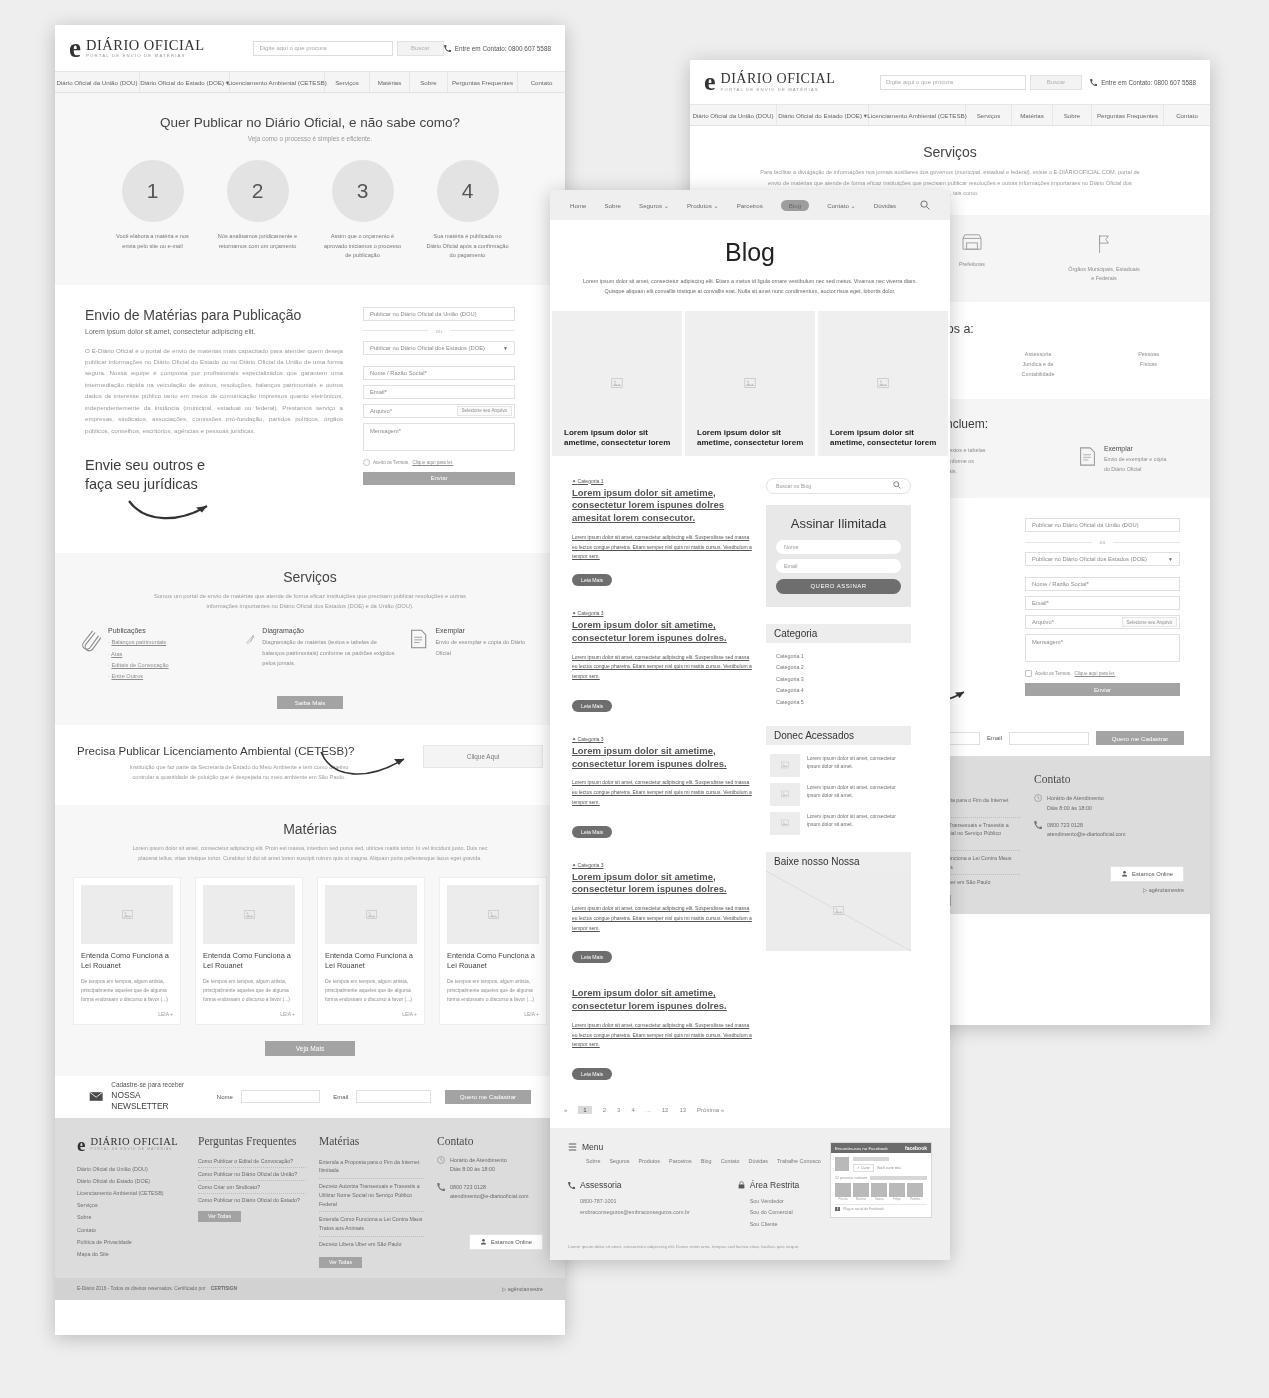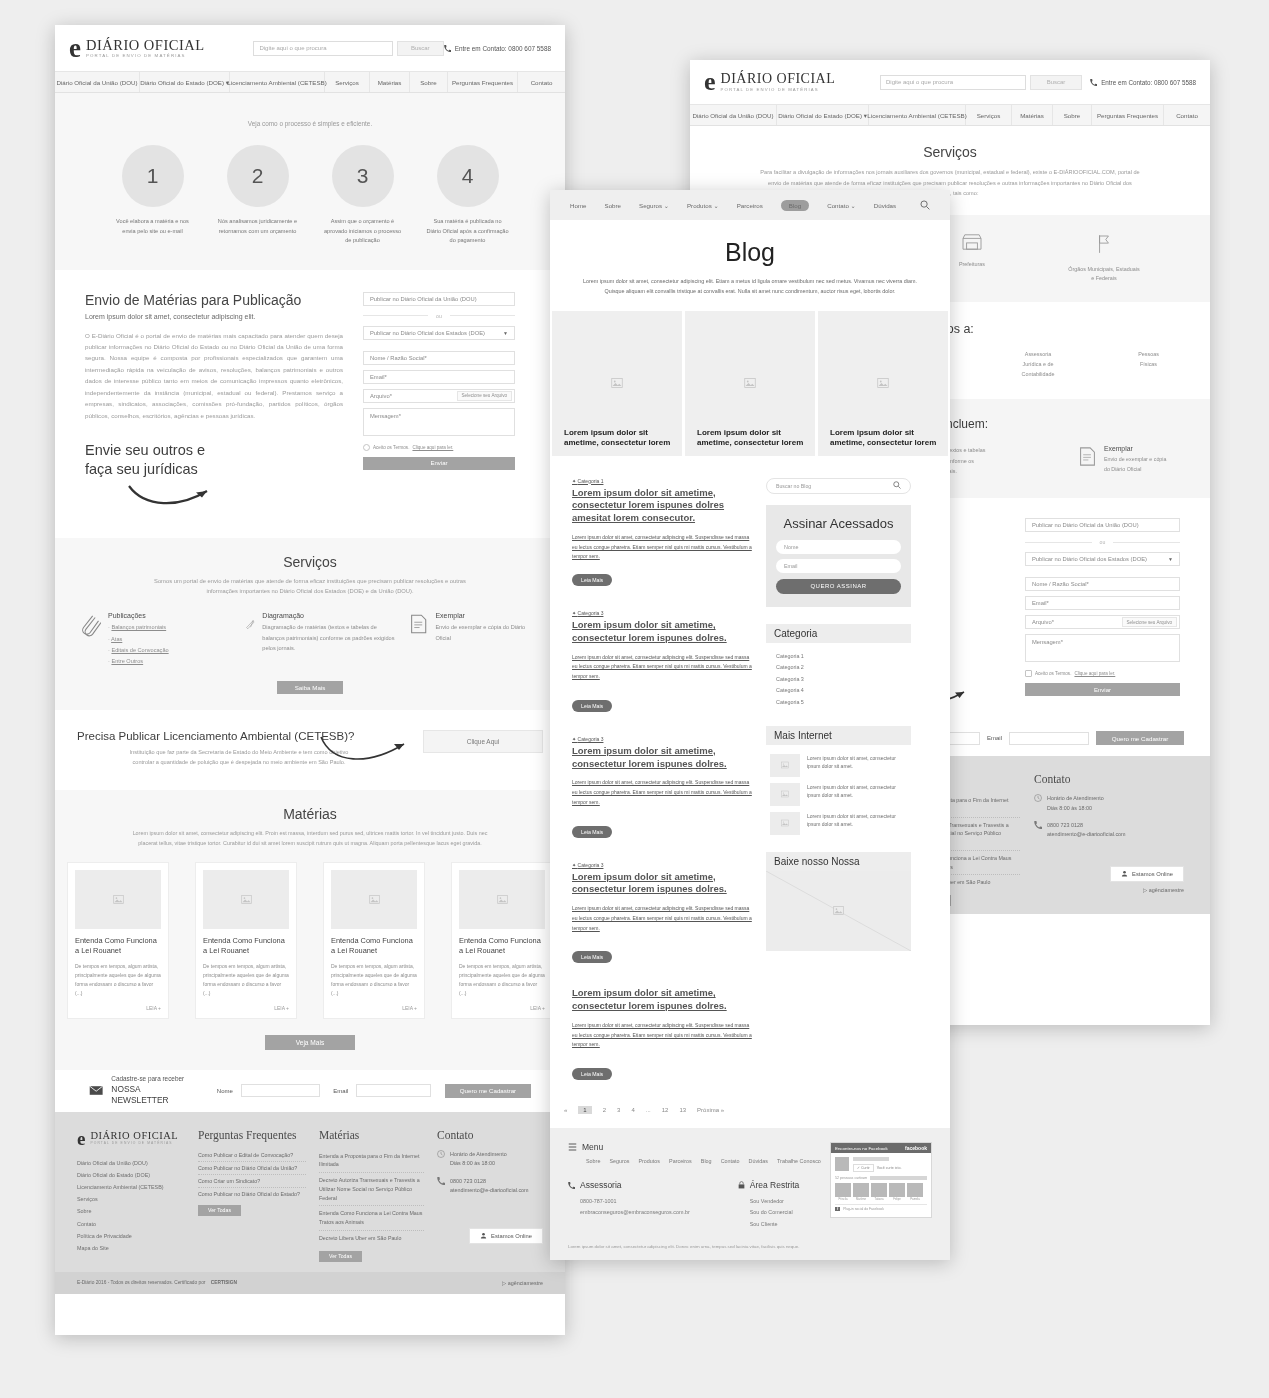--- a/index.html
+++ b/index.html
@@ -112,20 +112,21 @@
     <div class="nav-item" style="width:90px;">Diário Oficial do Estado (DOE) ▾</div>
     <div class="nav-item" style="width:95px;">Licenciamento Ambiental (CETESB)</div>
     <div class="nav-item" style="width:45px;">Serviços</div>
     <div class="nav-item" style="width:40px;">Matérias</div>
     <div class="nav-item" style="width:38px;">Sobre</div>
     <div class="nav-item" style="width:70px;">Perguntas Frequentes</div>
     <div class="nav-item" style="flex:1;">Contato</div>
   </div>
 
   <div class="hero" style="padding:22px 0 24px;">
+    <h1 style="font-size:13.5px;">Quer Publicar no Diário Oficial, e não sabe como?</h1>
     <p class="sub" style="font-size:6.4px;margin-top:5px;">Veja como o processo é simples e eficiente.</p>
     <div class="steps" style="margin-top:18px;gap:22px;">
       <div class="step" style="width:83px;">
         <div class="circle" style="width:62px;height:62px;font-size:21px;">
             <span>1</span>
           </div>
         <p style="font-size:5.6px;margin-top:10px;line-height:1.7;">Você elabora a matéria e nos envia pelo site ou e-mail</p>
       </div>
       <div class="step" style="width:83px;">
         <div class="circle" style="width:62px;height:62px;font-size:21px;">
@@ -266,21 +267,21 @@
       </svg>
     </div>
   </div>
 
   <div class="svc-block" style="padding:16px 12px 20px;">
     <div style="font-size:14px;color:#444;">Matérias</div>
     <div style="font-size:5.4px;color:#9a9a9a;margin-top:6px;line-height:1.85;">
       <div>Lorem ipsum dolor sit amet, consectetur adipiscing elit. Proin est massa, interdum sed purus sed, ultrices mattis tortor. In vel tincidunt justo. Duis nec</div>
       <div>placerat tellus, vitae tristique tortor. Curabitur id dui sit amet lorem suscipit rutrum quis ut magna. Aliquam porta pellentesque lacus eget gravida.</div>
     </div>
-    <div style="display:flex;gap:26px;margin-top:14px;justify-content:center;">
+    <div style="display:flex;gap:14px;margin-top:14px;justify-content:center;">
       <div class="card" style="width:108px;padding:7px;text-align:left;">
         <div class="ph" style="height:59px;">
             <svg width="11" height="11" viewBox="0 0 16 16">
               <rect x="1" y="2" width="14" height="12" fill="none" stroke="#c4c4c4"></rect>
               <circle cx="5" cy="6" r="1.2" fill="#c4c4c4"></circle>
               <path d="M2 12 l4-4 3 3 2-2 3 3z" fill="#c4c4c4"></path>
             </svg>
           </div>
         <h4 style="font-size:7.4px;margin-top:7px;line-height:1.35;">Entenda Como Funciona a Lei Rouanet</h4>
         <p style="font-size:5px;margin-top:6px;line-height:1.8;">De tempos em tempos, algum artista, principalmente aqueles que de alguma forma endossam o discurso a favor (...)</p>
@@ -743,21 +744,21 @@
     <div style="width:145px;">
       <div class="round-fld" style="height:16px;border:1px solid #e4e4e4;font-size:5.2px;padding:0 9px;justify-content:space-between;">
         <span>Buscar no Blog</span>
         <span><svg width="8" height="8" viewBox="0 0 16 16">
               <circle cx="6.5" cy="6.5" r="5" fill="none" stroke="#555" stroke-width="1.4"></circle>
               <path d="M10.5 10.5 L15 15" stroke="#555" stroke-width="1.4"></path>
             </svg></span>
       </div>
 
       <div class="news-box" style="margin-top:11px;padding:11px 10px 13px;">
-        <div style="font-size:13px;color:#333;">Assinar Acessados</div>
+        <div style="font-size:13px;color:#333;">Assinar Ilimitada</div>
         <div class="round-fld" style="height:14px;font-size:5.4px;padding:0 8px;margin-top:9px;">
             <span>Nome</span>
           </div>
         <div class="round-fld" style="height:14px;font-size:5.4px;padding:0 8px;margin-top:5px;">
             <span>Email</span>
           </div>
         <div class="round-btn" style="height:15px;font-size:6px;margin-top:6px;">
             <span>QUERO ASSINAR</span>
           </div>
       </div>
@@ -767,21 +768,21 @@
         </div>
       <div style="padding:8px 10px 0;font-size:5.4px;line-height:2.15;color:#777;">
         <div>Categoria 1</div>
         <div>Categoria 2</div>
         <div>Categoria 3</div>
         <div>Categoria 4</div>
         <div>Categoria 5</div>
       </div>
 
       <div class="side-head" style="margin-top:17px;height:19px;padding:0 8px;font-size:10px;">
-          <span>Mais Internet</span>
+          <span>Donec Acessados</span>
         </div>
       <div style="padding:9px 4px 0;">
         <div style="display:flex;gap:7px;margin-bottom:6px;">
           <div class="ph" style="width:30px;height:23px;flex:none;">
               <svg width="8" height="8" viewBox="0 0 16 16">
                 <rect x="1" y="2" width="14" height="12" fill="none" stroke="#c4c4c4"></rect>
                 <circle cx="5" cy="6" r="1.2" fill="#c4c4c4"></circle>
                 <path d="M2 12 l4-4 3 3 2-2 3 3z" fill="#c4c4c4"></path>
               </svg>
             </div>

